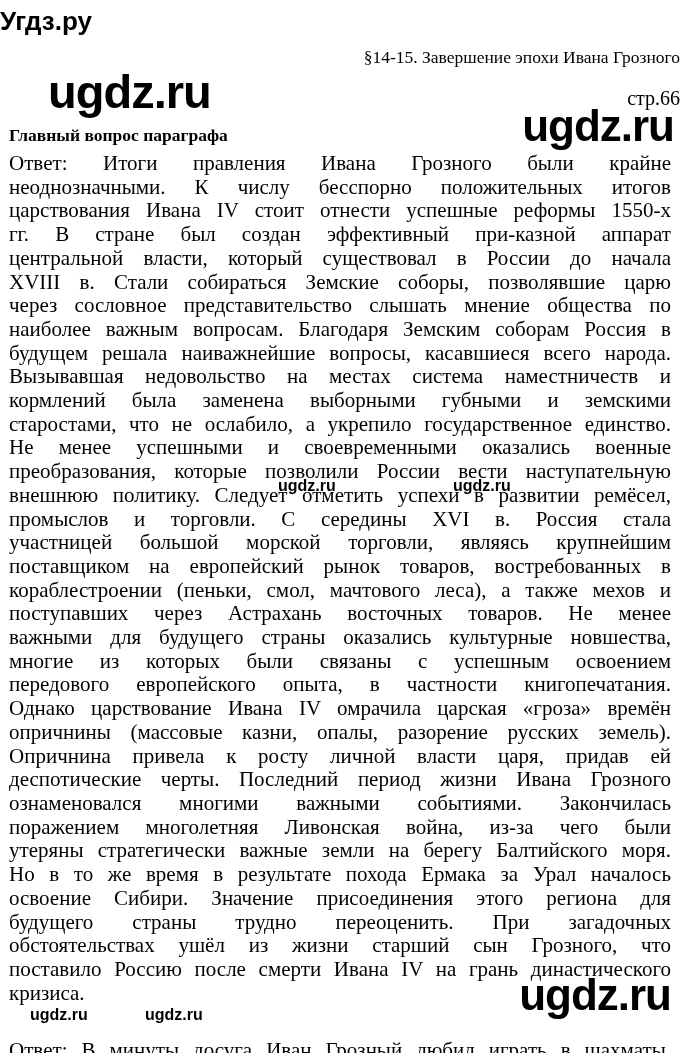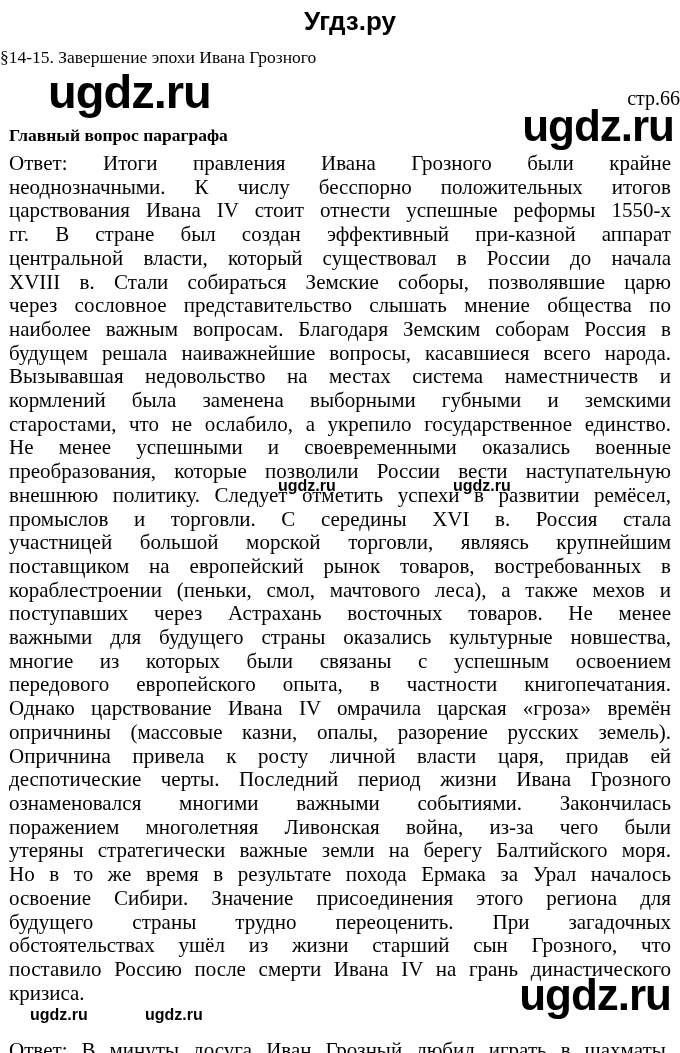--- a/index.html
+++ b/index.html
@@ -9,31 +9,30 @@
     width: 680px;
     height: 1053px;
     margin: 0 auto;
     background: #ffffff;
     color: #000000;
     overflow: hidden;
     font-family: "Liberation Serif", serif;
   }
   .site-header {
     margin: 6px 0 0 0;
-    text-align: center;
+    text-align: left;
     font-family: "Liberation Sans", sans-serif;
     font-weight: 700;
     font-size: 26px;
     line-height: 30px;
     color: #000000;
-    padding-left: 20px;
   }
   .doc-title {
     margin: 10px 0 0 0;
-    text-align: left;
+    text-align: right;
     font-weight: 400;
     font-size: 17.5px;
     line-height: 22px;
   }
   .page-label {
     margin: 20px 0 0 9px;
     font-size: 20px;
     line-height: 20px;
     text-align: right;
   }

